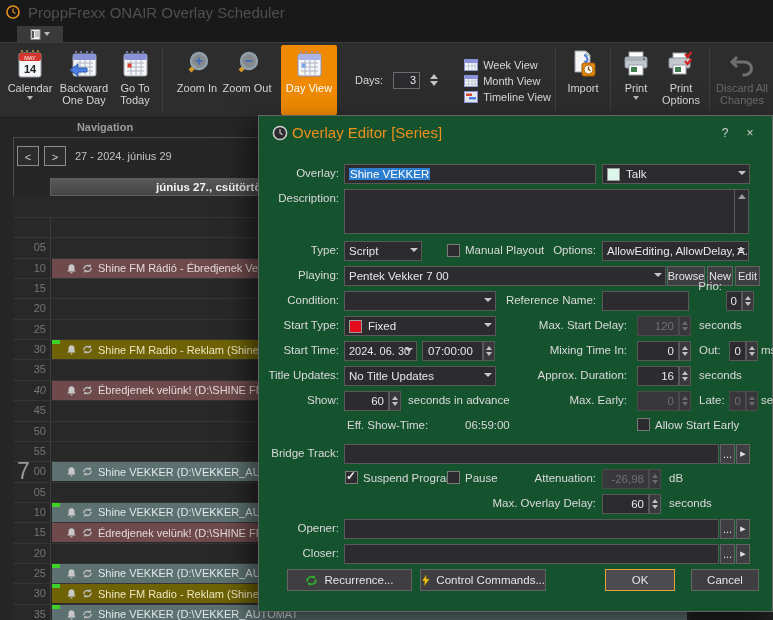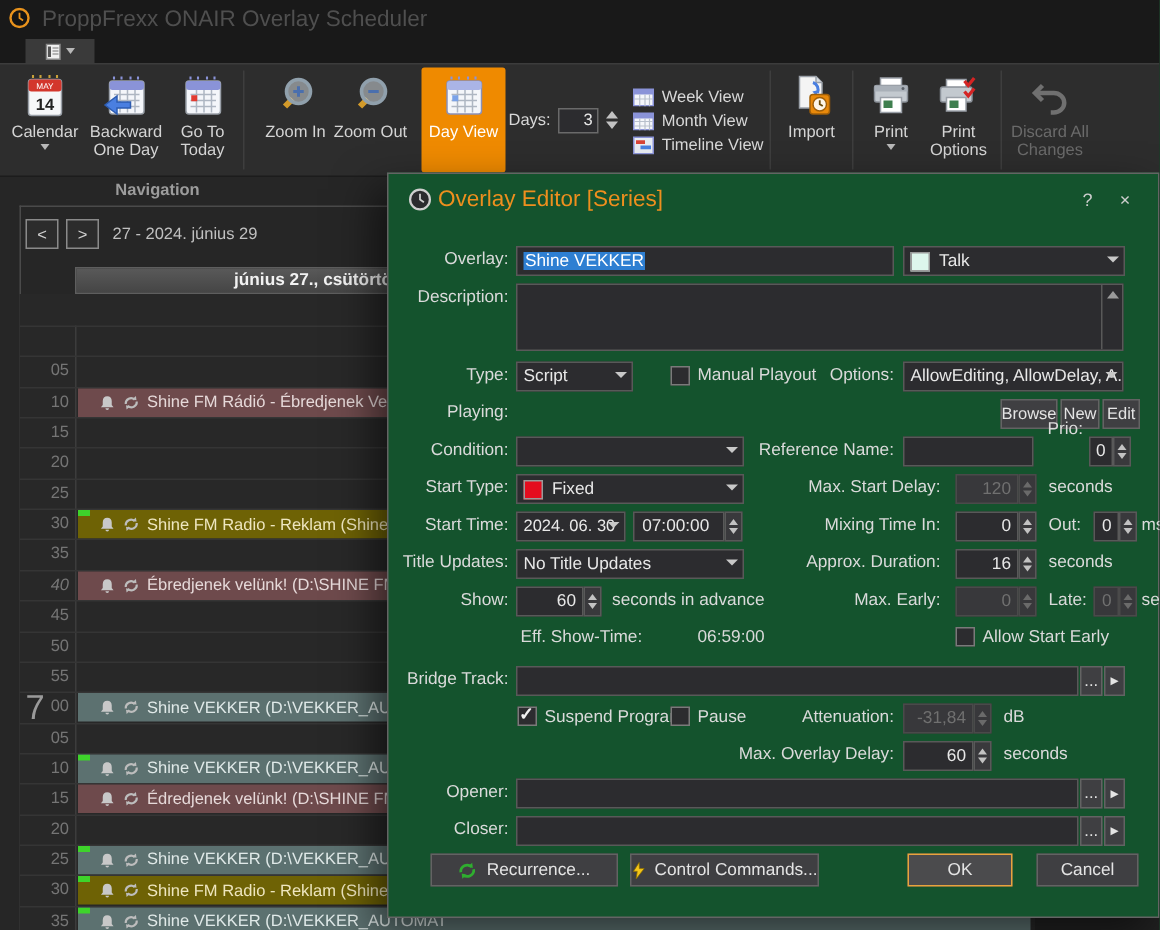--- a/index.html
+++ b/index.html
@@ -13,21 +13,21 @@
   .menu-tab{left:17px;top:26px;width:46px;height:16px;background:#3a3a3a;display:flex;align-items:center;justify-content:center;gap:3px}
   .mini-caret{width:0;height:0;border-left:3px solid transparent;border-right:3px solid transparent;border-top:4px solid #b8b8b8}
   
   .toolbar{left:0;top:42px;width:773px;height:76px;background:#2d2d2d;border-top:1px solid #3c3c3c;border-bottom:1px solid #1c1c1c;
            display:flex;align-items:stretch;padding:2px 4px;box-sizing:border-box}
   .tbtn{display:flex;flex-direction:column;align-items:center;justify-content:flex-start;padding-top:4px;
         font-size:11px;line-height:12px;color:#d4d4d4;text-align:center;flex:none}
   .tbtn svg{margin-bottom:3px;flex:none}
   .sep{width:1px;background:#3e3e3e;margin:2px 4px;flex:none}
   .dayview{background:#ef8a00;border-radius:2px;color:#fff;margin-left:8px}
-  .days{display:flex;align-items:center;gap:5px;margin:0 2px;font-size:11px;flex:none;align-self:center}
+  .days{display:flex;align-items:center;gap:10px;margin:0 18px;font-size:11px;flex:none;align-self:center}
   .spinbox{width:27px;height:17px;background:#2c2c2f;border:1px solid #6a6a6a;color:#e8e8e8;display:flex;align-items:center;justify-content:flex-end;padding-right:3px;box-sizing:border-box;font-size:11px}
   .udcol{display:flex;flex-direction:column;gap:2px;align-items:center;justify-content:center}
   .tri-u{width:0;height:0;border-left:4px solid transparent;border-right:4px solid transparent;border-bottom:5px solid #c2c2c2}
   .tri-d{width:0;height:0;border-left:4px solid transparent;border-right:4px solid transparent;border-top:5px solid #c2c2c2}
   .views{display:flex;flex-direction:column;justify-content:center;gap:3px;margin-left:8px;flex:none}
   .vrow{display:flex;align-items:flex-end;gap:5px;font-size:11px;color:#d8d8d8}
   .disabled-btn{color:#6a6a6a}
   
   .nav-title{left:0;top:118px;width:210px;height:19px;text-align:center;color:#9c9c9c;font-weight:bold;font-size:11px;line-height:19px}
   .navline-h{left:13px;top:137px;width:760px;height:1px;background:#4a4a4a}
@@ -454,20 +454,24 @@
   </div>
   <span class="chk" style="left:188px;top:128px"></span>
   <span class="lbl l" style="left:206px;top:128px">Manual Playout</span>
   <span class="lbl" style="left:240px;top:128px;width:97px">Options:</span>
   <div class="fld combo" style="left:343px;top:125px;width:147px">
     <span>AllowEditing, AllowDelay, A...</span>
       <i class="ar"></i>
   </div>
 
   <span class="lbl" style="left:0;top:153px;width:80px">Playing:</span>
+  <div class="fld combo" style="left:85px;top:150px;width:322px">
+    <span>Pentek Vekker 7 00</span>
+      <i class="ar"></i>
+  </div>
   <div class="btn" style="left:408px;top:150px;width:38px">Browse</div>
   <div class="btn" style="left:448px;top:150px;width:26px">New</div>
   <div class="btn" style="left:476px;top:150px;width:25px">Edit</div>
 
   <span class="lbl" style="left:0;top:178px;width:80px">Condition:</span>
   <div class="fld combo" style="left:85px;top:175px;width:152px">
     <span></span>
       <i class="ar"></i>
   </div>
   <span class="lbl" style="left:240px;top:178px;width:97px">Reference Name:</span>
@@ -563,21 +567,21 @@
     <span></span>
   </div>
   <div class="btn" style="left:461px;top:328px;width:15px">...</div>
   <div class="btn" style="left:477px;top:328px;width:14px;font-size:7px">▶</div>
 
   <span class="chk on" style="left:86px;top:355px"></span>
   <span class="lbl l" style="left:104px;top:356px">Suspend Program</span>
   <span class="chk" style="left:188px;top:355px"></span>
   <span class="lbl l" style="left:206px;top:356px">Pause</span>
   <span class="lbl" style="left:240px;top:356px;width:97px">Attenuation:</span>
-  <div class="spin dis" style="left:343px;top:353px;width:47px">-31,84</div>
+  <div class="spin dis" style="left:343px;top:353px;width:47px">-26,98</div>
   <div class="uds dis" style="left:390px;top:353px">
       <b class="u"></b>
       <b class="d"></b>
     </div>
   <span class="lbl l" style="left:410px;top:356px">dB</span>
 
   <span class="lbl" style="left:222px;top:381px;width:115px">Max. Overlay Delay:</span>
   <div class="spin" style="left:343px;top:378px;width:47px">60</div>
   <div class="uds" style="left:390px;top:378px">
       <b class="u"></b>

